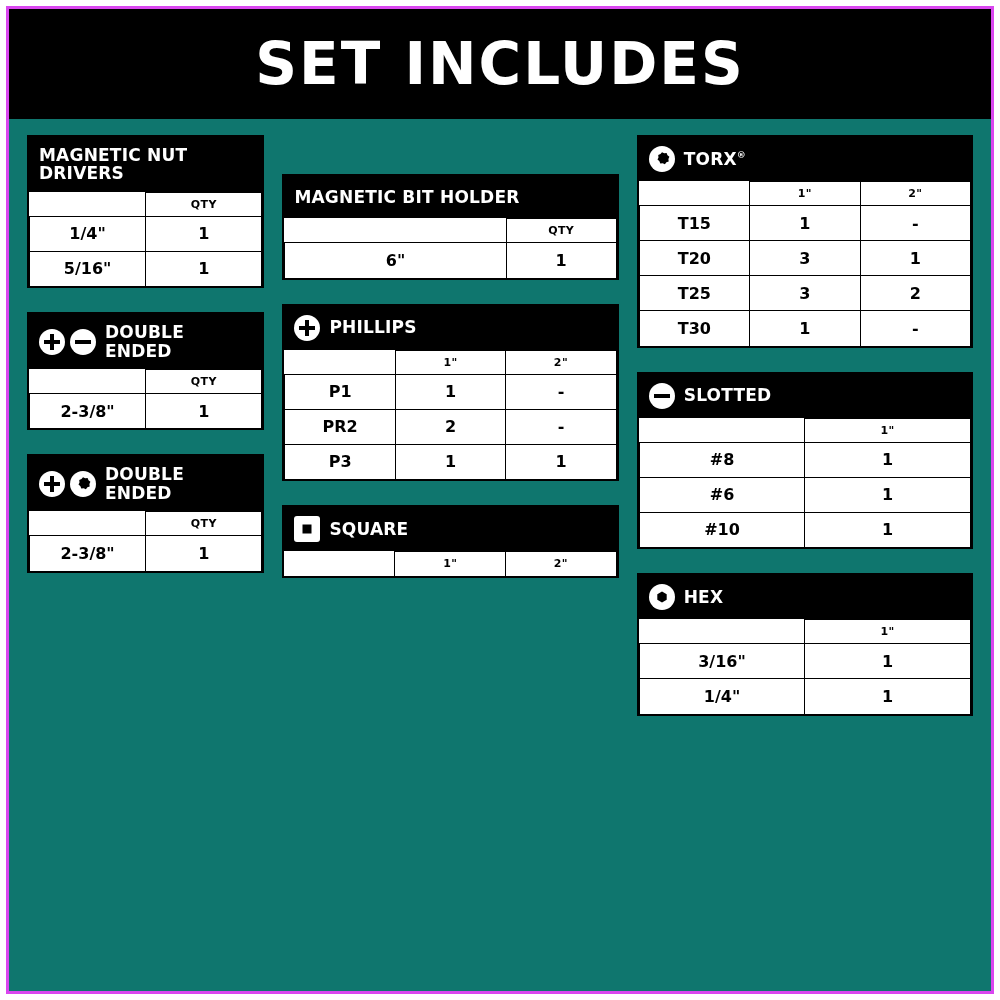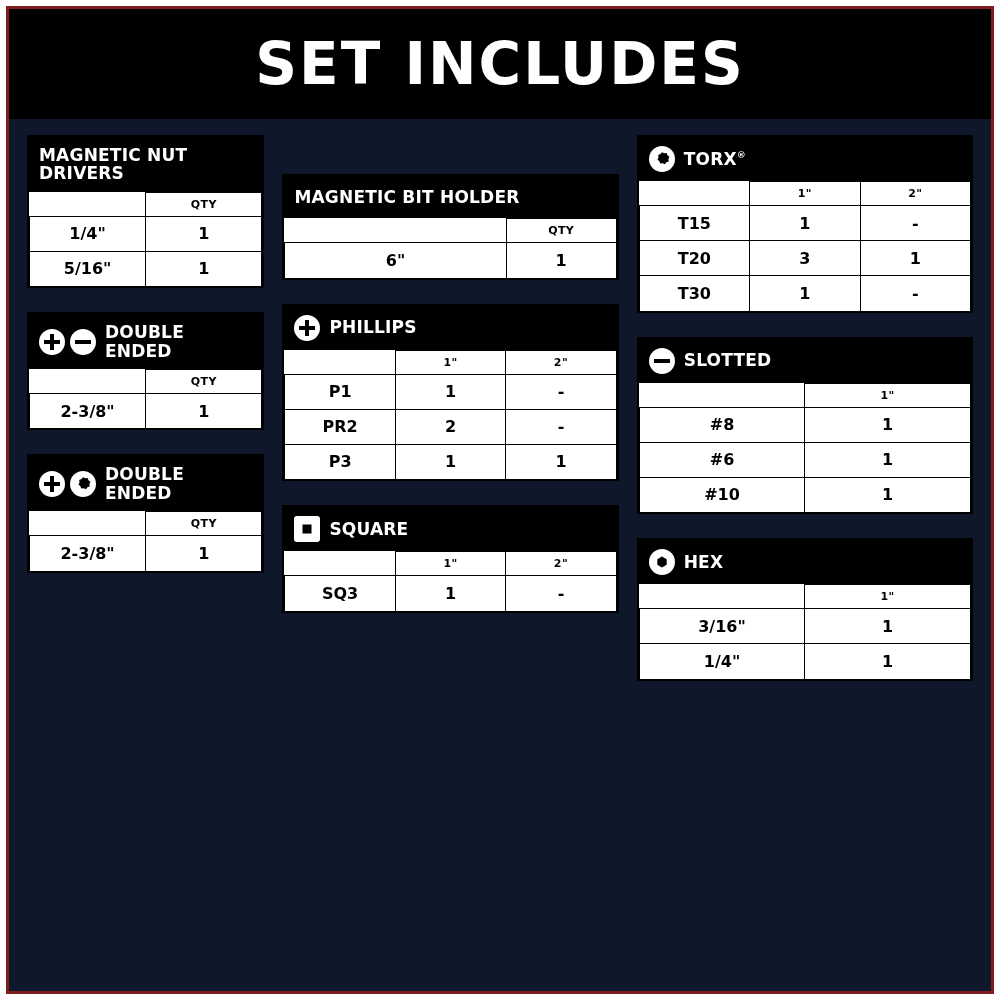--- a/index.html
+++ b/index.html
@@ -10,22 +10,22 @@
   }
   #page {
     width: 1000px; height: 1000px;
     position: relative;
     background: #ffffff;
     overflow: hidden;
   }
   .outer-frame {
     position: absolute;
     left: 6px; top: 6px; right: 6px; bottom: 6px;
-    border: 3px solid #7f1d1d;
-    background: #0f172a;
+    border: 3px solid #d946ef;
+    background: #0f766e;
   }
   .title-bar {
     position: absolute;
     left: 0; top: 0; right: 0;
     height: 110px;
     background: #000000;
     display: flex;
     align-items: center;
     justify-content: center;
   }
@@ -282,25 +282,20 @@
               </span>
               <span class="head-label">SQUARE</span>
             </div>
             <table class="grid">
               <tbody>
                   <tr class="hdr">
                 <td class="blank"></td>
                 <td>1"</td>
                 <td>2"</td>
               </tr>
-              <tr>
-                <td>SQ3</td>
-                <td>1</td>
-                <td>-</td>
-              </tr>
             </tbody>
               </table>
           </div>
         </div>
 
         <div class="col col-3">
 
           <div class="tbl">
             <div class="tbl-head">
               <span class="ico">
@@ -321,20 +316,25 @@
                 <td>T15</td>
                 <td>1</td>
                 <td>-</td>
               </tr>
               <tr>
                 <td>T20</td>
                 <td>3</td>
                 <td>1</td>
               </tr>
               <tr>
+                <td>T25</td>
+                <td>3</td>
+                <td>2</td>
+              </tr>
+              <tr>
                 <td>T30</td>
                 <td>1</td>
                 <td>-</td>
               </tr>
             </tbody>
               </table>
           </div>
 
           <div class="tbl">
             <div class="tbl-head">

